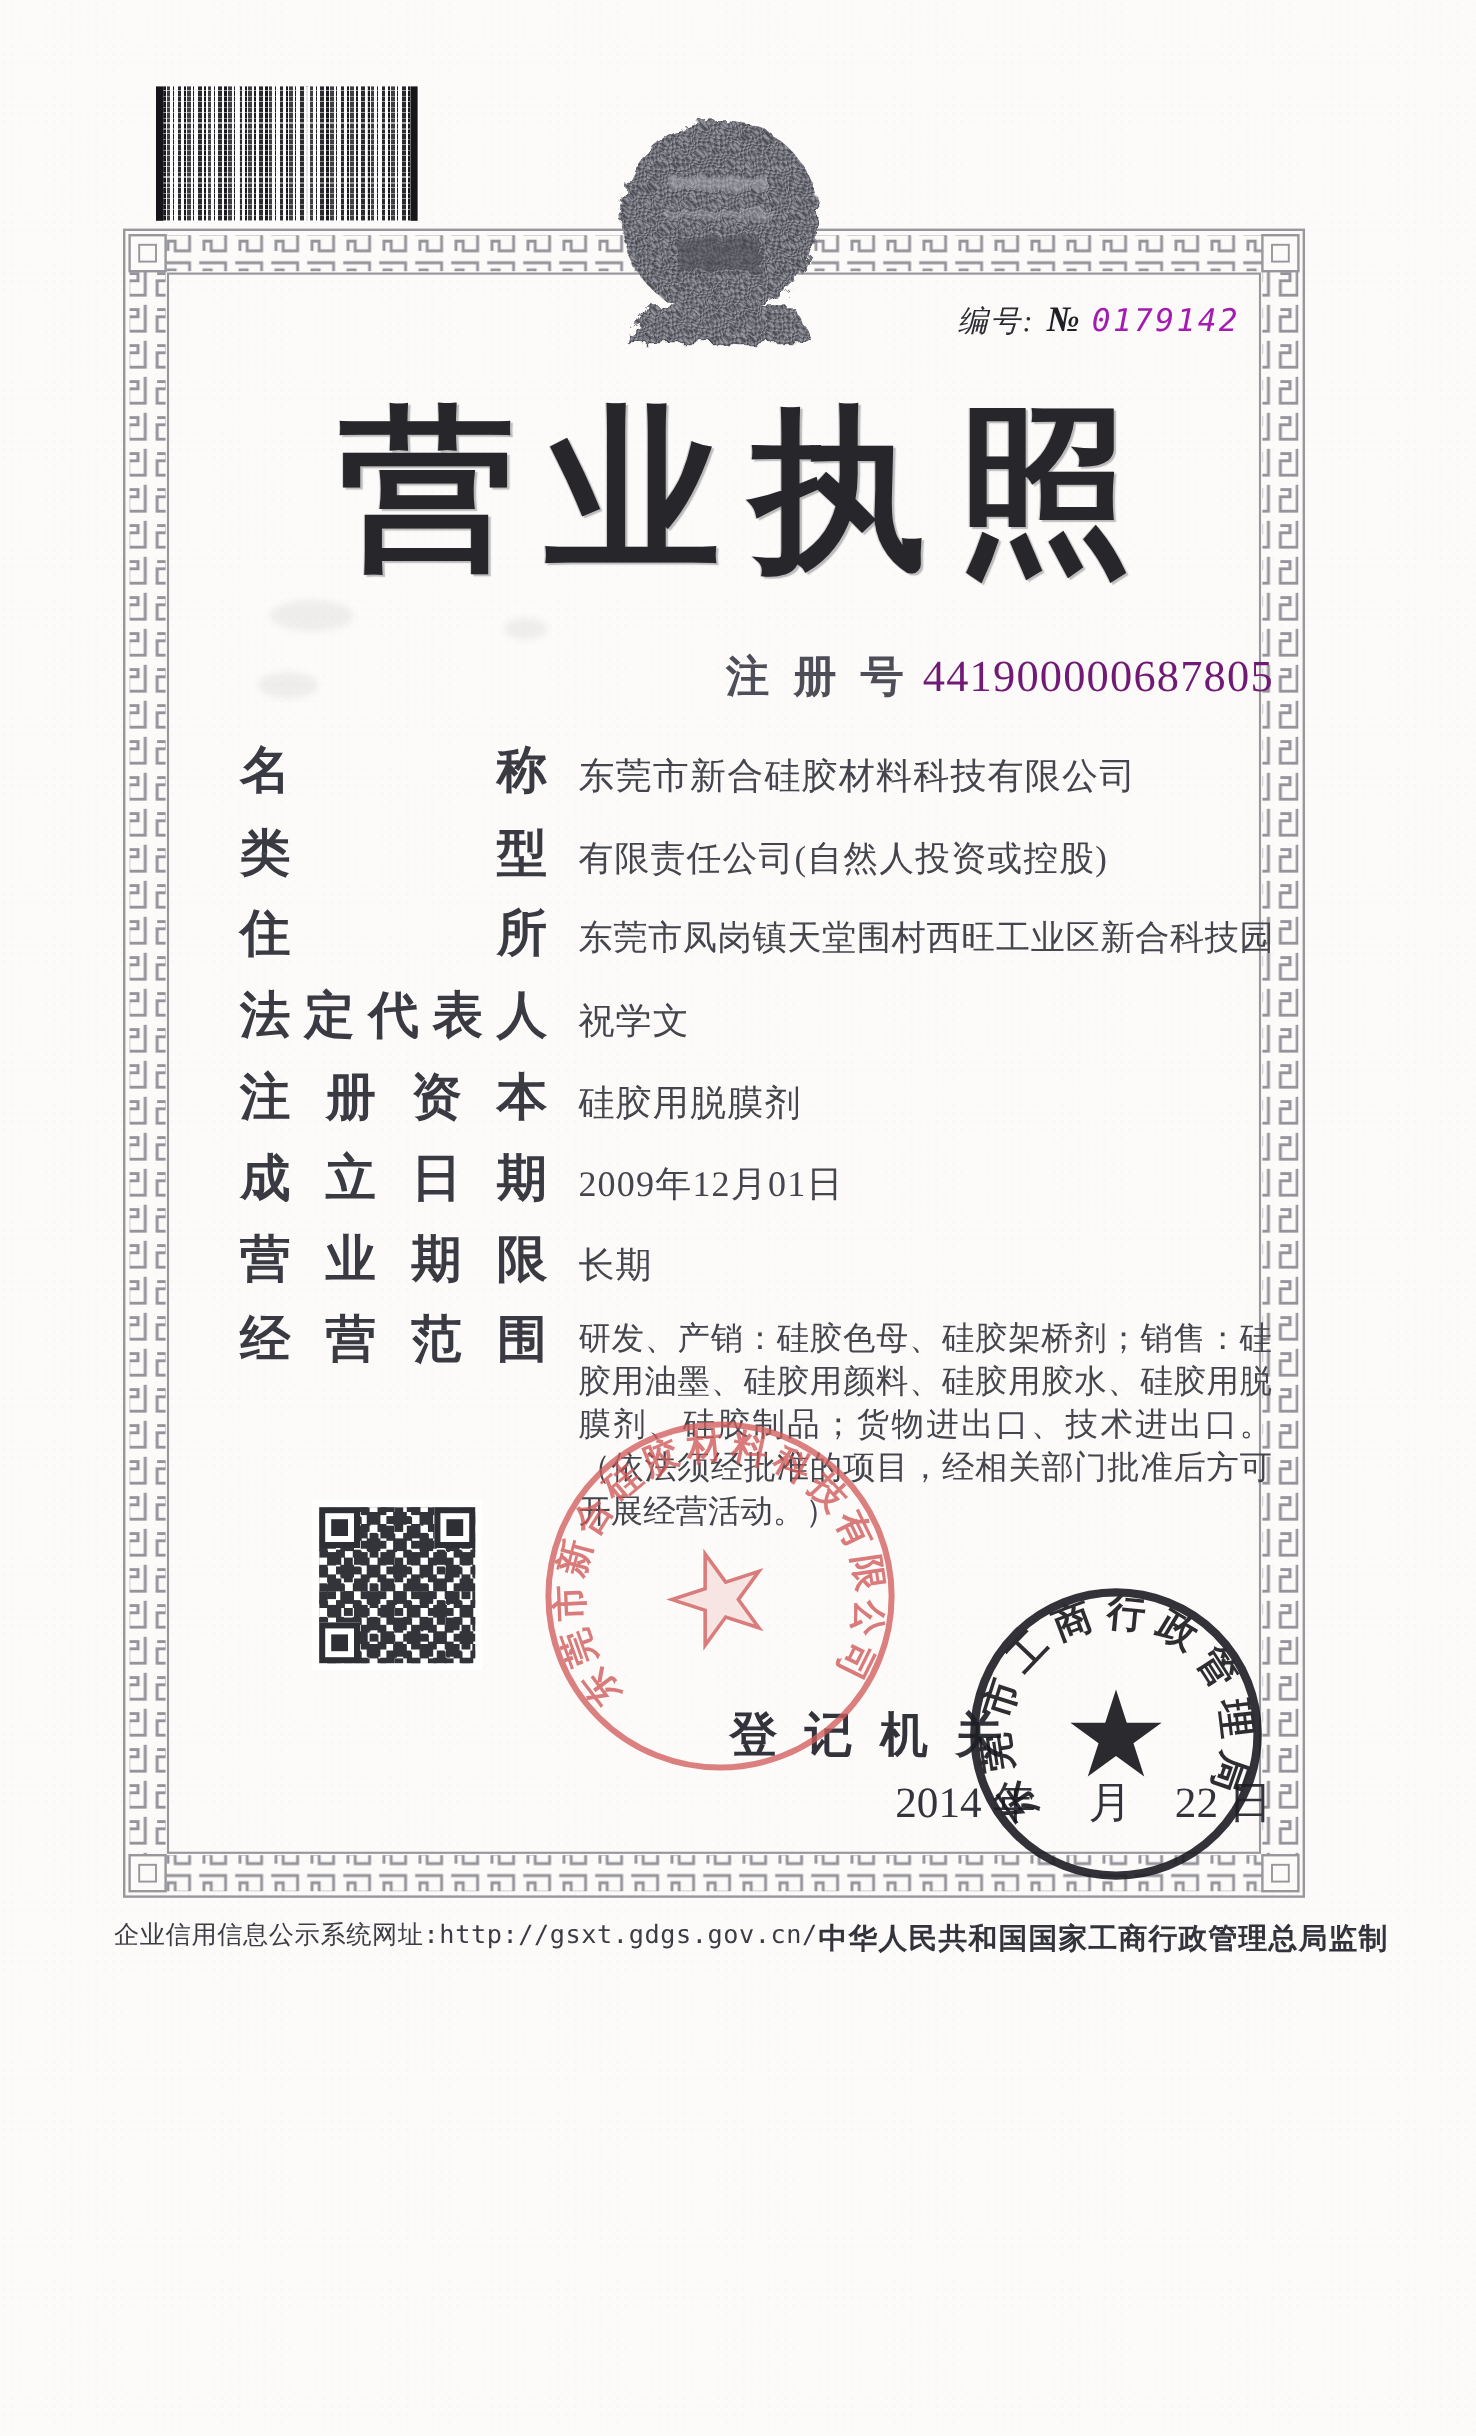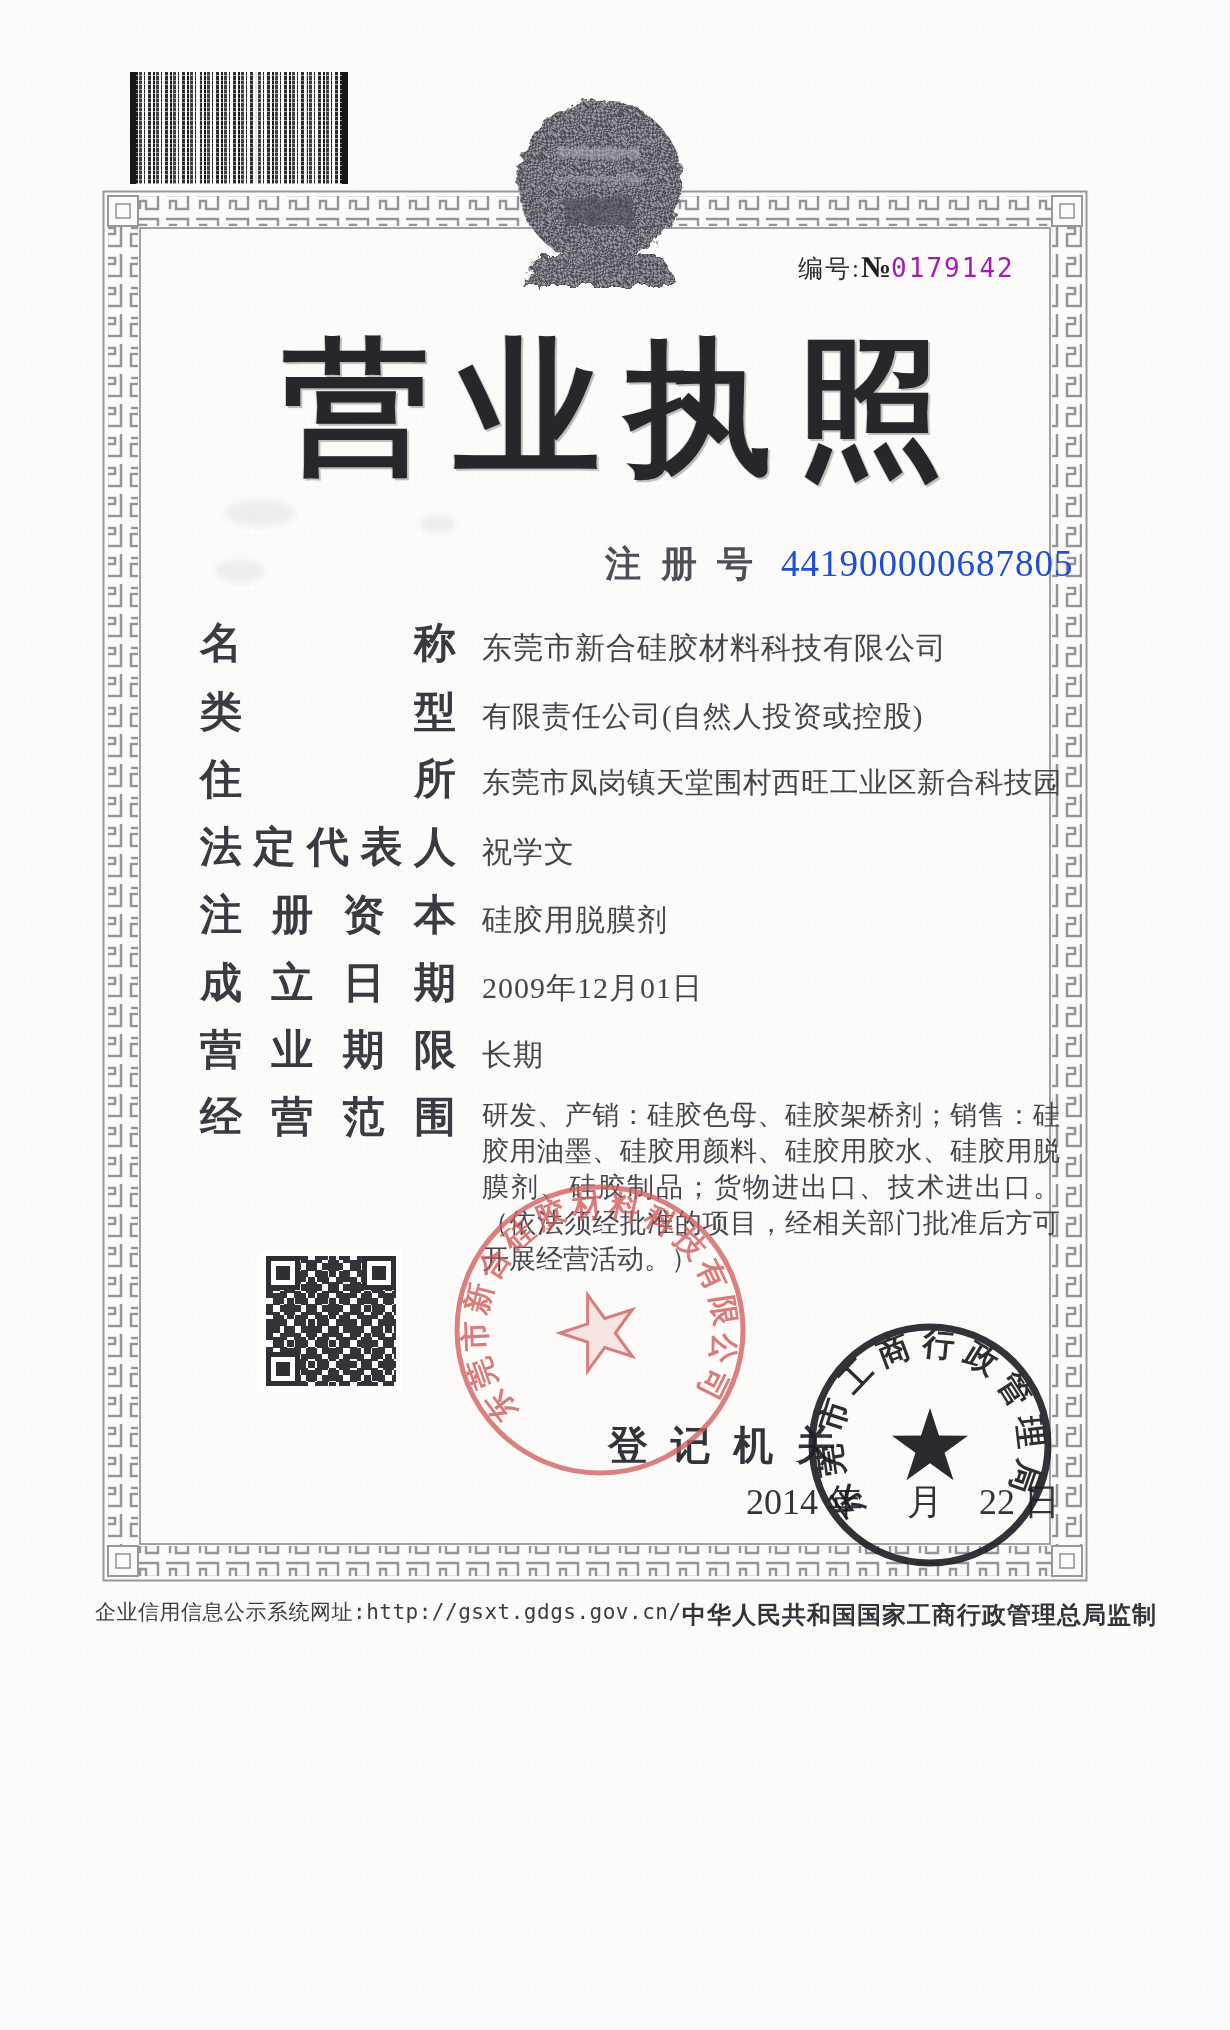--- a/index.html
+++ b/index.html
@@ -24,36 +24,36 @@
     filter:contrast(1.05);
   }
 
   
   .emblem{left:500px;top:80px;z-index:2;opacity:.92;}
 
   
   .frame{left:102px;top:190px;z-index:1;opacity:.88;}
 
   
-  .serial-line{left:798px;top:250px;z-index:3;display:flex;align-items:baseline;gap:0;white-space:nowrap;}
+  .serial-line{left:798px;top:250px;z-index:3;display:flex;align-items:baseline;gap:10px;white-space:nowrap;font-style:italic;}
   .serial-label{font-size:25px;letter-spacing:2px;color:#2c2c33;}
   .serial-symbol{font-size:30px;font-weight:bold;color:#1f1f26;}
   .serial-number{font-family:"DejaVu Sans Mono","Liberation Mono",monospace;font-size:26px;letter-spacing:2px;color:#a21caf;}
 
   
   .title{
     left:283px;top:336px;width:660px;z-index:3;
     font-size:146px;font-weight:900;color:#26262b;line-height:1;
     text-shadow:2px 2px 1px rgba(40,40,45,.3), -1px 0 0 rgba(40,40,45,.2);
   }
 
   
   .regno-line{left:605px;top:540px;z-index:3;display:flex;align-items:baseline;}
   .regno-label{width:148px;font-size:36px;font-weight:600;color:#4e4e59;}
-  .regno-number{margin-left:28px;font-size:37px;letter-spacing:1px;color:#1d4ed8;}
+  .regno-number{margin-left:16px;font-size:37px;letter-spacing:1px;color:#701a75;}
 
   
   .row{position:absolute;left:200px;display:flex;align-items:flex-start;z-index:3;}
   .flabel{width:256px;flex:0 0 256px;font-size:42px;font-weight:600;color:#3a3a42;line-height:1.1;}
   .fvalue{margin-left:26px;padding-top:9px;font-size:30px;letter-spacing:1px;color:#45454d;line-height:1.25;}
   .row-type .fvalue{font-size:29px;}
   .row-address .fvalue{font-size:28.5px;letter-spacing:.5px;white-space:nowrap;}
   .row-scope .fvalue{width:578px;font-size:27px;letter-spacing:0;line-height:1.33;text-align:justify;padding-top:4px;}
   .justify-chars{display:flex;justify-content:space-between;}
 

